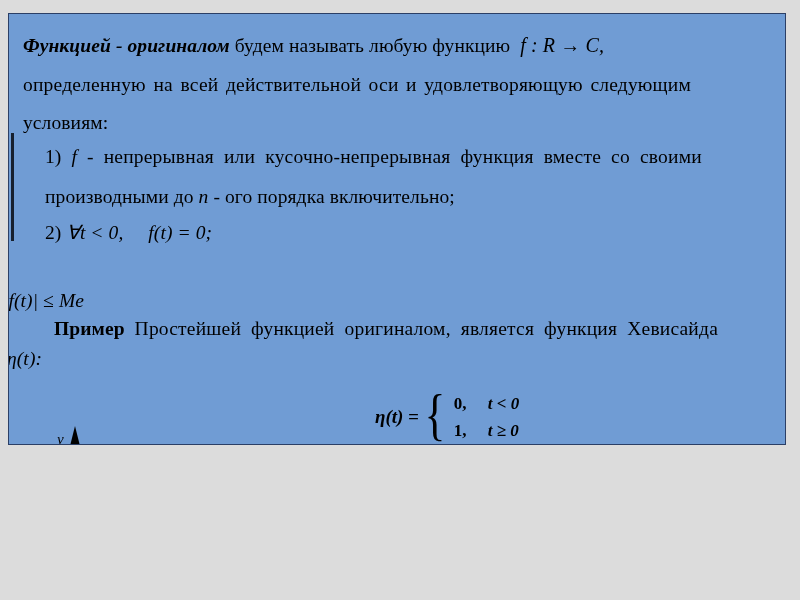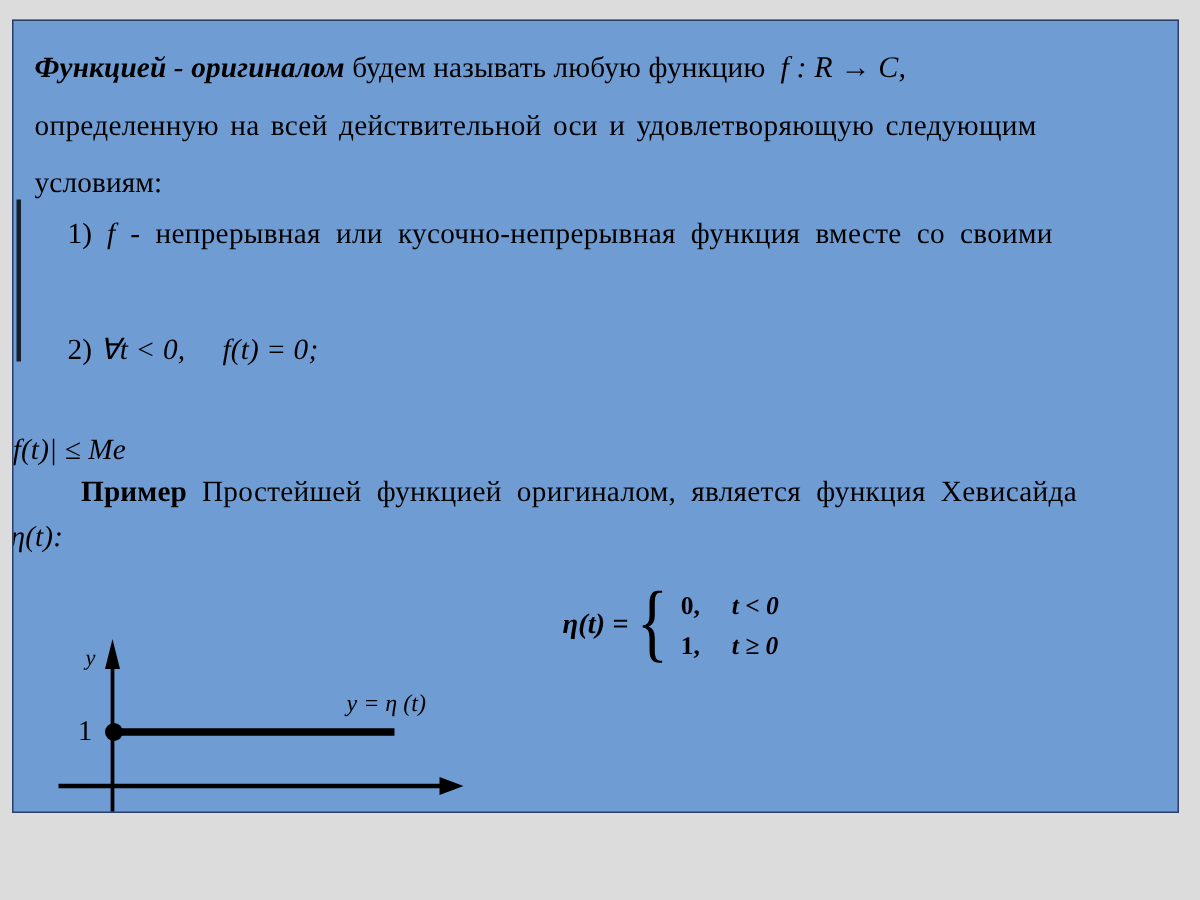--- a/index.html
+++ b/index.html
@@ -10,21 +10,21 @@
     overflow: hidden;
     background: #dcdcdc;
     font-family: "Liberation Serif", serif;
   }
 
   #slide {
     position: absolute;
     left: 8px;
     top: 13px;
     width: 778px;
-    height: 529px;
+    height: 432px;
     background: #709CD4;
     border: 1px solid #2b3f66;
     box-sizing: border-box;
     overflow: hidden;
   }
 
   .txt {
     position: absolute;
     color: #000;
     font-family: "Liberation Serif", serif;
@@ -127,20 +127,23 @@
   <div class="txt p-line wide3" style="left:14px; top:60px;">определенную на всей действительной оси и удовлетворяющую следующим</div>
 
   <div class="txt p-line" style="left:14px; top:98px;">условиям:</div>
 
   <div id="item-bar"></div>
 
   <div class="txt p-line" style="left:36px; top:132px;">
     <span>1)</span>&nbsp;&nbsp;<span class="i">f</span>&nbsp;&nbsp;<span class="wide2">-  непрерывная  или  кусочно-непрерывная  функция  вместе  со  своими</span>
   </div>
 
+  <div class="txt p-line" style="left:36px; top:172px;">
+    <span>производными до</span>&nbsp;<span class="i">n</span>&nbsp;<span>- ого порядка включительно;</span>
+  </div>
 
   <div class="txt p-line" style="left:36px; top:207px;">
     <span>2)</span>&nbsp;<span class="i">∀t &lt; 0,</span>&nbsp;&nbsp;&nbsp;&nbsp;&nbsp;<span class="i">f(t) = 0;</span>
   </div>
 
 
   <div class="txt p-line i" style="left:-6px; top:276px;">|f(t)| ≤ Me</div>
 
   <div class="txt p-line" style="left:22px; top:304px;margin-left:23px;">
     <span class="b">Пример</span>&nbsp;&nbsp;<span class="wide2">Простейшей  функцией   оригиналом,    является  функция  Хевисайда</span>

